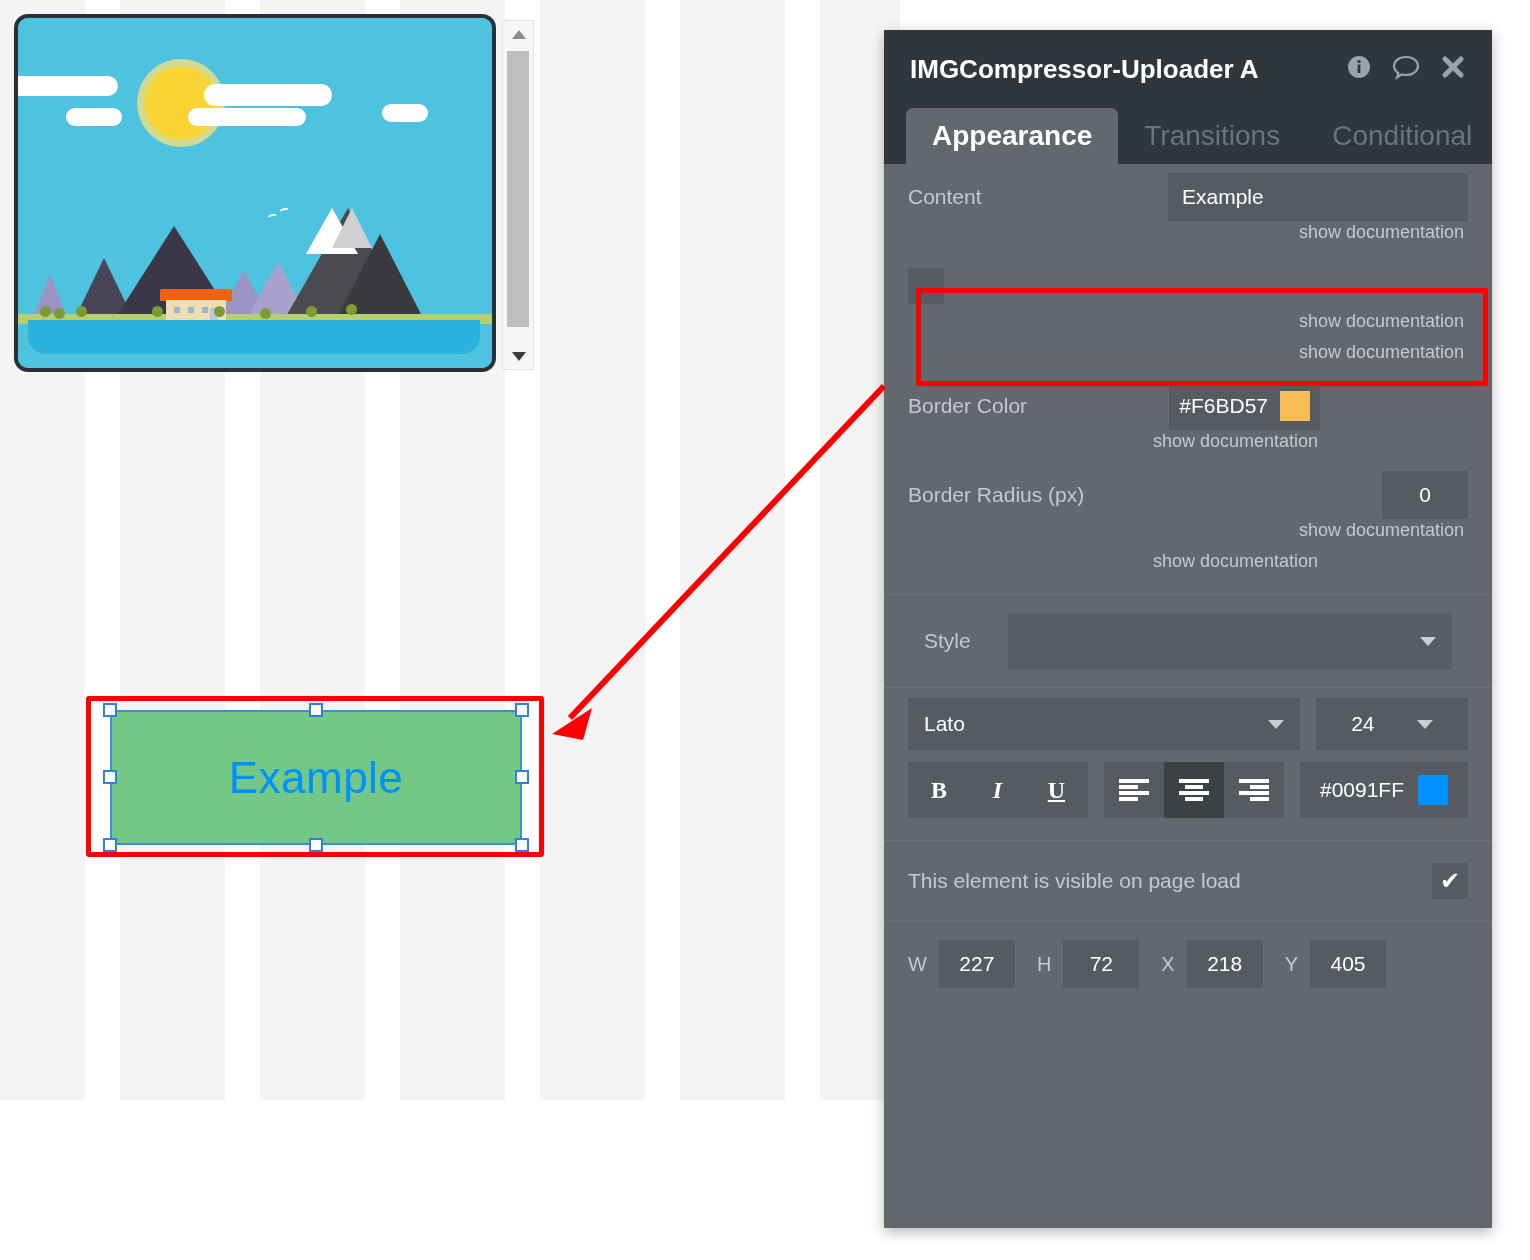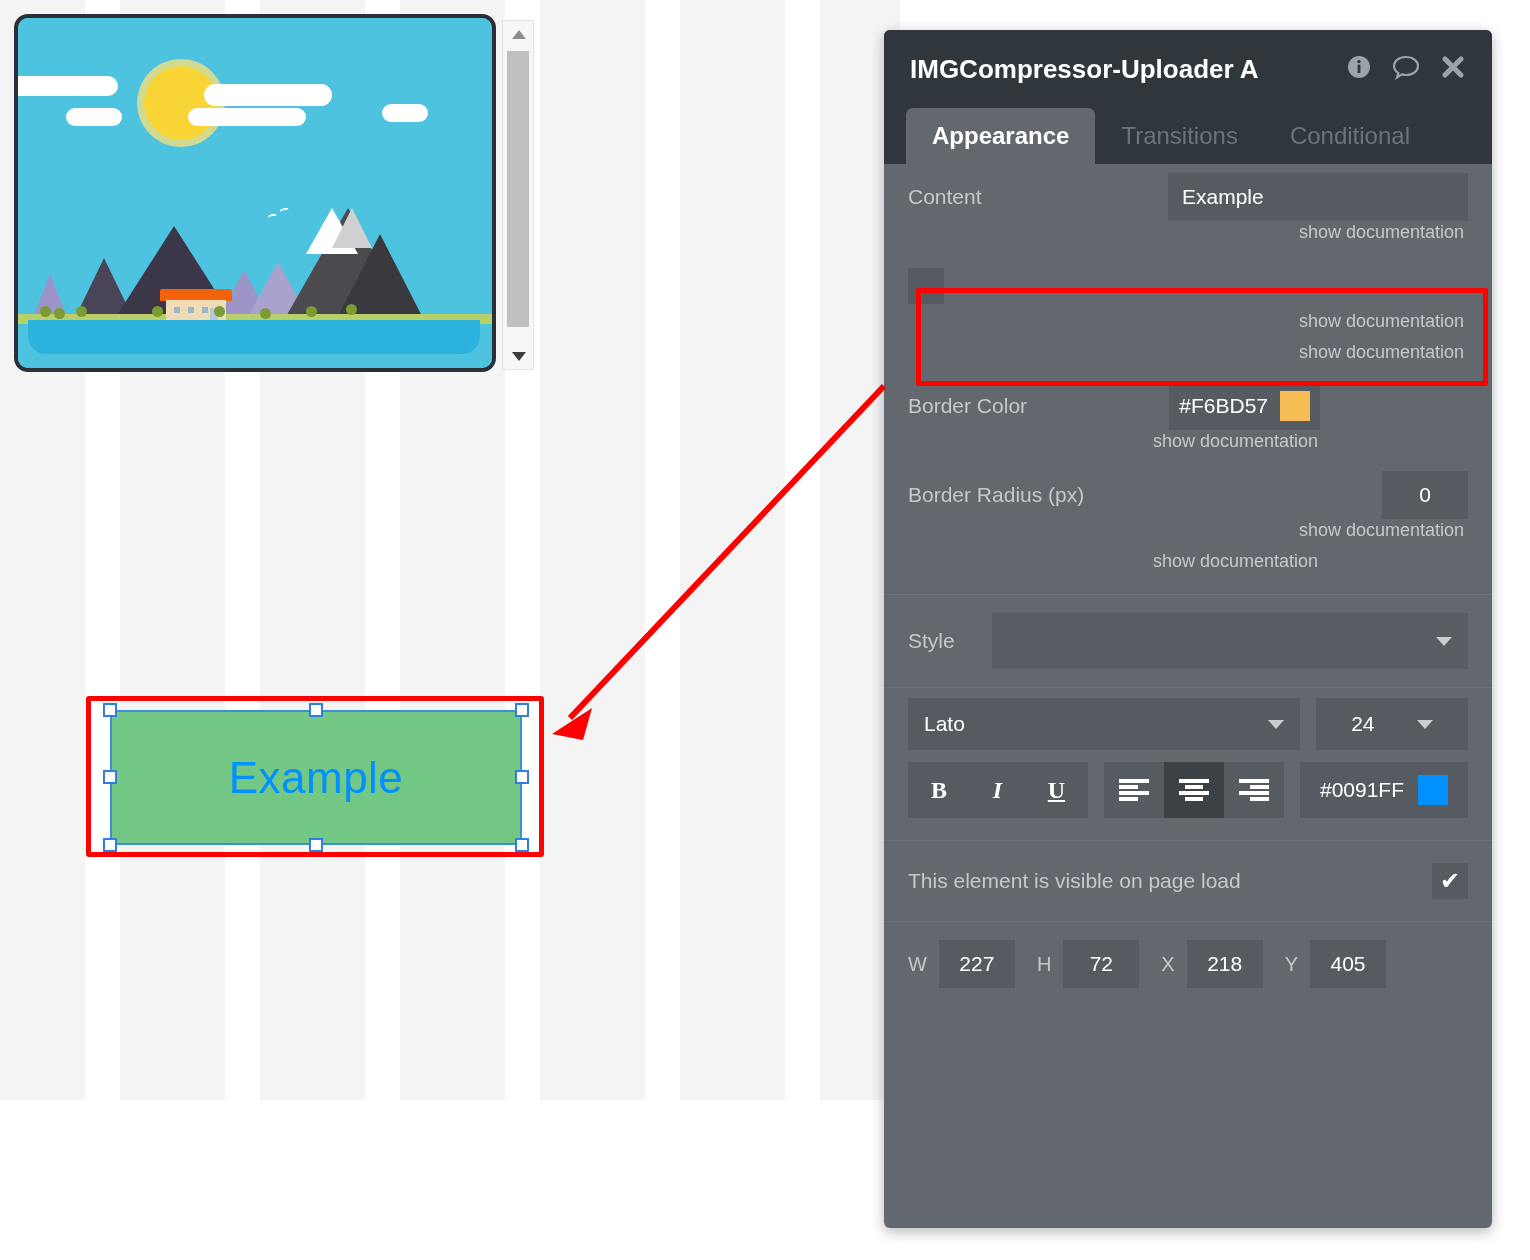--- a/index.html
+++ b/index.html
@@ -81,35 +81,35 @@
   }
   #red-prop-box{
     position:absolute;left:916px;top:288px;width:572px;height:98px;
     border:5px solid #ff0000;box-sizing:border-box;border-radius:2px;
   }
   #arrow-svg{position:absolute;left:0;top:0;width:1530px;height:1260px;pointer-events:none;}
 
   
   #panel{
     position:absolute;left:884px;top:30px;width:608px;height:1198px;
-    background:#62686d;border-radius:6px;
+    background:#62686d;border-radius:1px;
     box-shadow:0 4px 14px rgba(0,0,0,0.28);
     overflow:hidden;
   }
   #titlebar{
     height:78px;background:#2f363c;display:flex;align-items:center;
     padding:0 26px 0 26px;box-sizing:border-box;
   }
   #title-text{color:#ffffff;font-size:26px;font-weight:bold;flex:1;}
   #title-icons{display:flex;align-items:center;gap:20px;}
   .ticon{color:#9aa3a8;cursor:pointer;}
 
   #tabs{height:56px;background:#2f363c;display:flex;align-items:flex-end;padding-left:22px;box-sizing:border-box;}
   .tab{
-    padding:0 26px;height:56px;line-height:56px;font-size:24px;color:#6b7479;
+    padding:0 26px;height:56px;line-height:56px;font-size:28px;color:#6b7479;
   }
   .tab.active{
     background:#62686d;color:#ffffff;font-weight:bold;border-radius:7px 7px 0 0;
   }
 
   #panel-body{position:relative;background:#62686d;}
   .prop-row{position:relative;height:auto;padding:4px 24px;box-sizing:border-box;}
   .prop-line{display:flex;align-items:center;height:58px;}
   .prop-label{color:#c3c9cd;font-size:21px;flex:1;}
   .doc-link{
@@ -123,21 +123,21 @@
   #content-field{width:300px;height:48px;padding-left:14px;}
   .num-field{width:86px;height:48px;justify-content:center;}
   .color-field{height:48px;padding:0 10px;gap:12px;align-items:center;}
   .swatch{width:30px;height:30px;display:inline-block;}
   .checkbox{width:36px;height:36px;background:#555b61;}
   .checkbox.checked{display:flex;align-items:center;justify-content:center;color:#fff;font-size:24px;}
 
   .sep{height:1px;background:#6d7378;margin:0;}
 
   
-  #style-row{display:flex;align-items:center;padding:18px 24px;box-sizing:border-box;}
+  #style-row{display:flex;align-items:center;padding:18px 40px;box-sizing:border-box;}
   #style-label{color:#c3c9cd;font-size:21px;width:84px;}
   #style-select{
     flex:1;height:56px;background:#575d63;display:flex;align-items:center;
     justify-content:flex-end;padding-right:16px;box-sizing:border-box;
   }
   .caret{width:0;height:0;border-style:solid;border-width:9px 8px 0 8px;
          border-color:#c9ced2 transparent transparent transparent;}
 
   
   #font-row{display:flex;gap:16px;padding:10px 24px 0 24px;box-sizing:border-box;}

